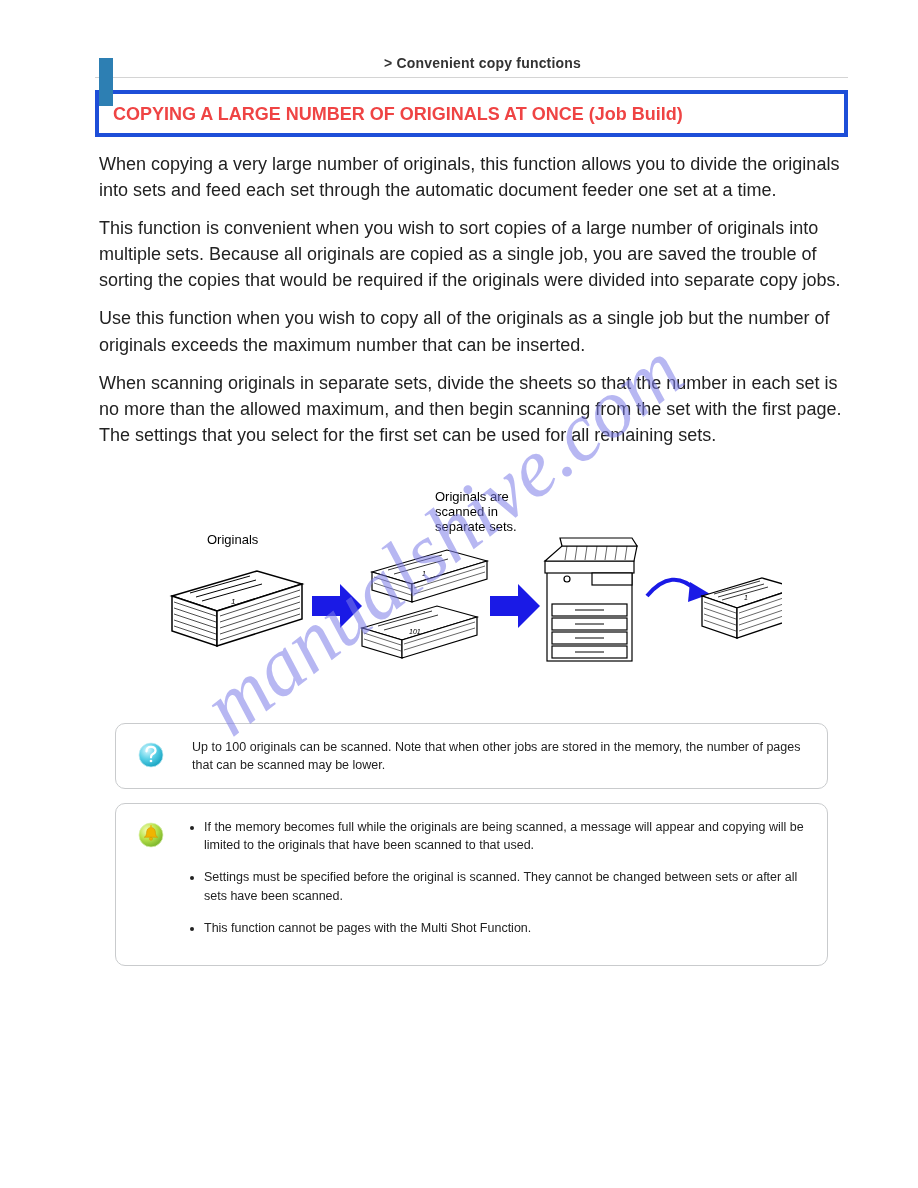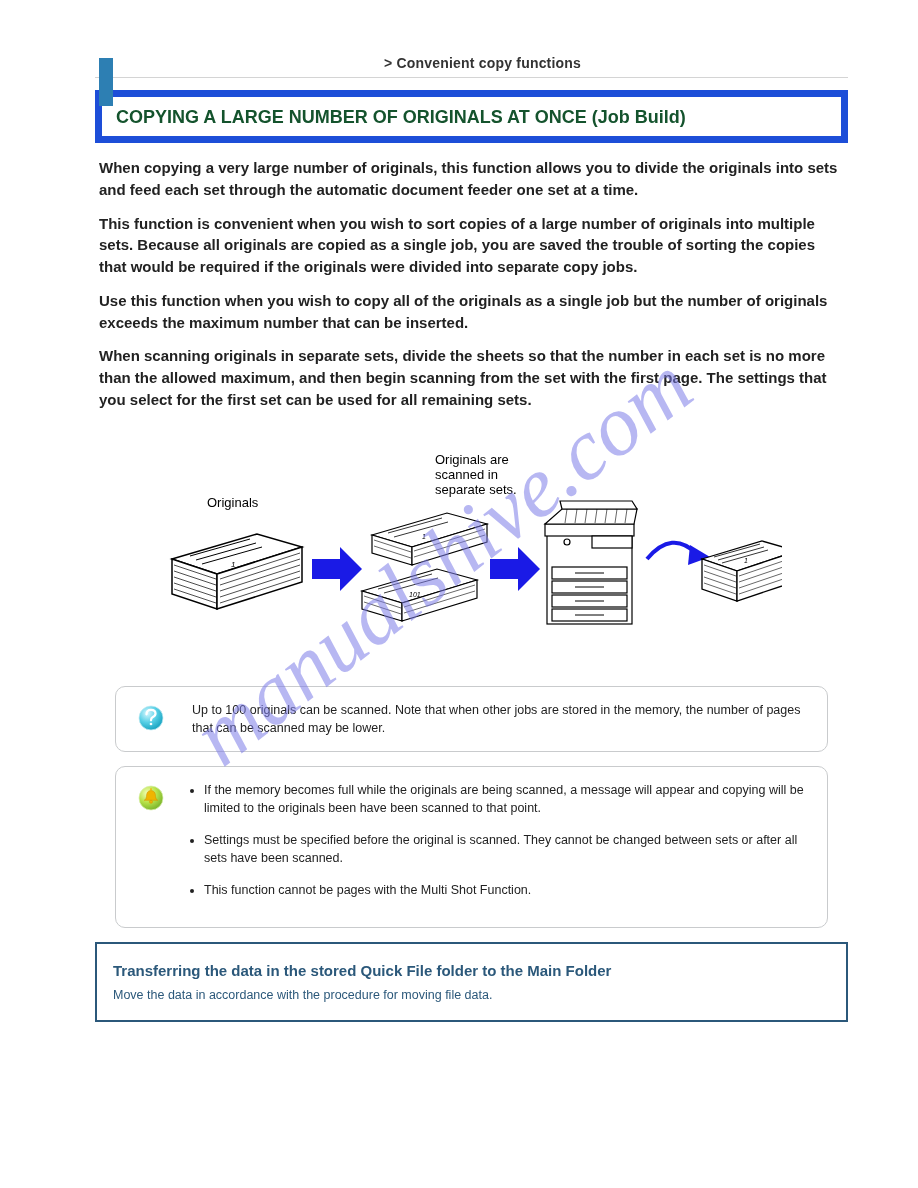--- a/index.html
+++ b/index.html
@@ -39,33 +39,32 @@
     color: #333;
     font-weight: 700;
     text-align: center;
   }
   .hr {
     border: none;
     border-top: 1px solid #d4d4d4;
     margin: 4px 0 12px 0;
   }
   .callout-title {
-    border: 7px solid #1d4ed8;
+    border: 4px solid #1d4ed8;
     padding: 10px 0 8px 14px;
     margin: 0 0 14px 0;
     font-size: 18px;
     font-weight: 700;
-    color: #14532d;
+    color: #ef4444;
   }
   .body-text {
-    font-size: 15px;
+    font-size: 18px;
     line-height: 1.45;
     color: #222;
     margin: 0 4px 12px 4px;
-    font-weight: bold;
   }
   .figure-wrap {
     margin: 28px auto 22px auto;
     width: 620px;
     height: 225px;
     position: relative;
   }
   .info-box, .bullet-box, .footer-box {
     border: 1px solid #c9cbcd;
     border-radius: 10px;
@@ -286,30 +285,26 @@
           <stop offset="55%" stop-color="#b8e24a"></stop>
           <stop offset="100%" stop-color="#7fb82e"></stop>
         </radialGradient>
       </defs>
       <circle cx="20" cy="20" r="16" fill="url(#g2)" stroke="#d9efae"></circle>
       <path d="M20 10 q-6 0 -6 8 q0 4 -3 5 h18 q-3 -1 -3 -5 q0 -8 -6 -8 Z" fill="#f0b400" stroke="#d19600" stroke-width="0.8"></path>
       <circle cx="20" cy="25" r="2" fill="#f0b400" stroke="#d19600" stroke-width="0.8"></circle>
       <rect x="19" y="7" width="2" height="3" fill="#f0b400"></rect>
     </svg>
     <ul class="bullets">
-      <li>If the memory becomes full while the originals are being scanned, a message will appear and copying will be limited to the originals been have been scanned to that point.</li>
+      <li>If the memory becomes full while the originals are being scanned, a message will appear and copying will be limited to the originals that have been scanned to that used.</li>
       <li>Settings must be specified before the original is scanned. They cannot be changed between sets or after all sets have been scanned.</li>
       <li>This function cannot be pages with the Multi Shot Function.</li>
     </ul>
   </div>
 
-  <div class="footer-box">
-    <div class="fb-title">Transferring the data in the stored Quick File folder to the Main Folder</div>
-    <div class="fb-sub">Move the data in accordance with the procedure for moving file data.</div>
-  </div>
 
   <div class="watermark">
     <svg viewBox="0 0 918 1188">
       <text x="460" y="640" font-family="Georgia, 'Times New Roman', serif" font-size="95" font-style="italic" fill="#7b7be8" fill-opacity="0.55" text-anchor="middle" transform="rotate(-38 460 640)">manualshive.com</text>
     </svg>
   </div>
 
 </div>
 
 </body></html>

